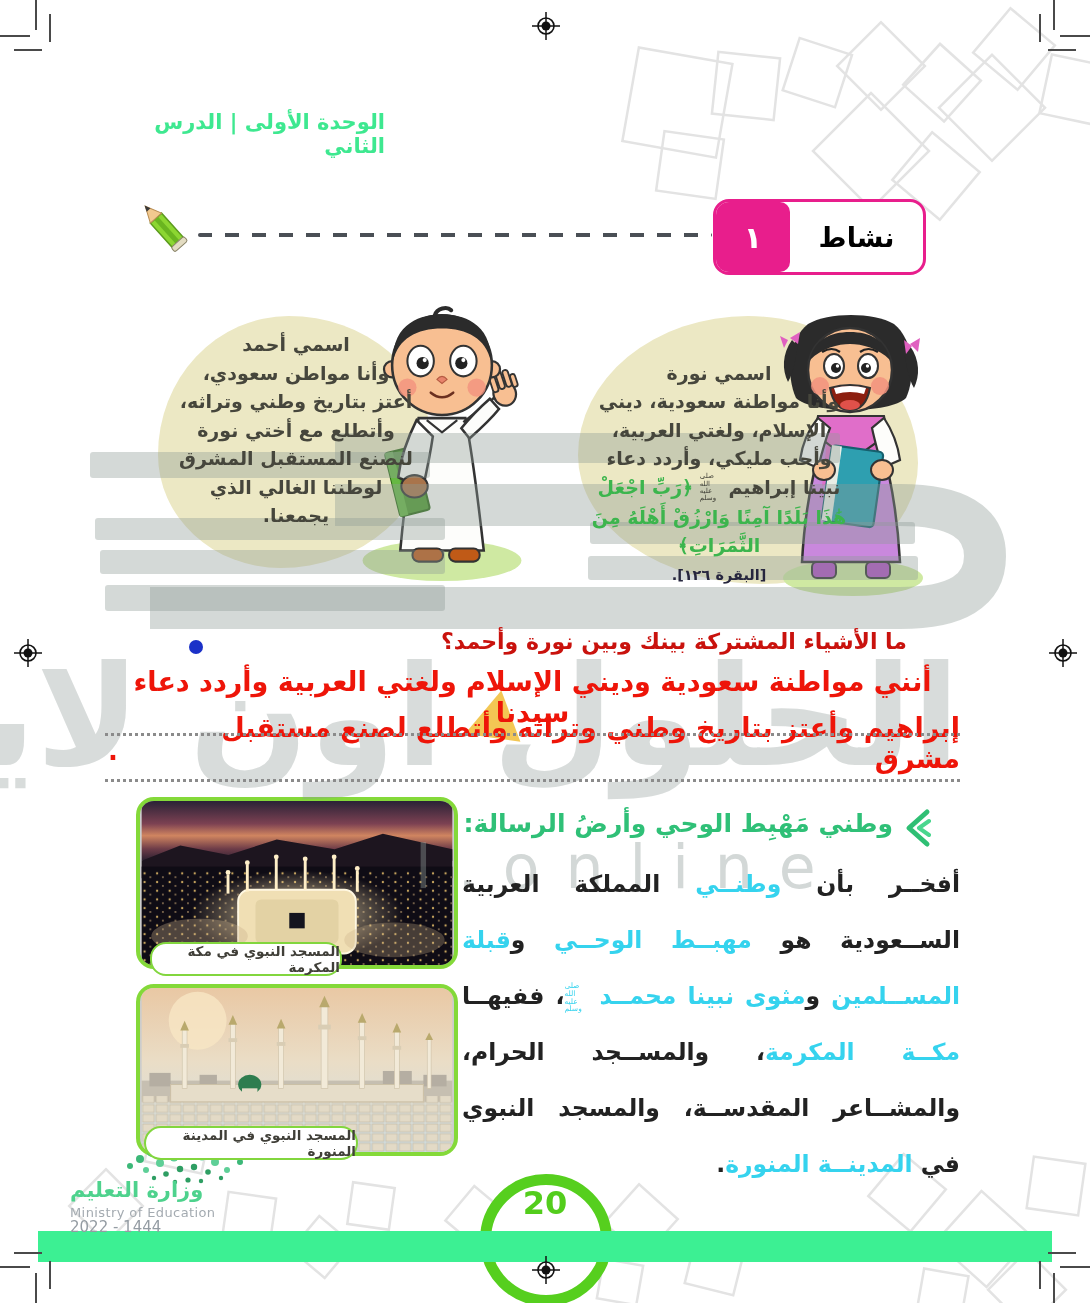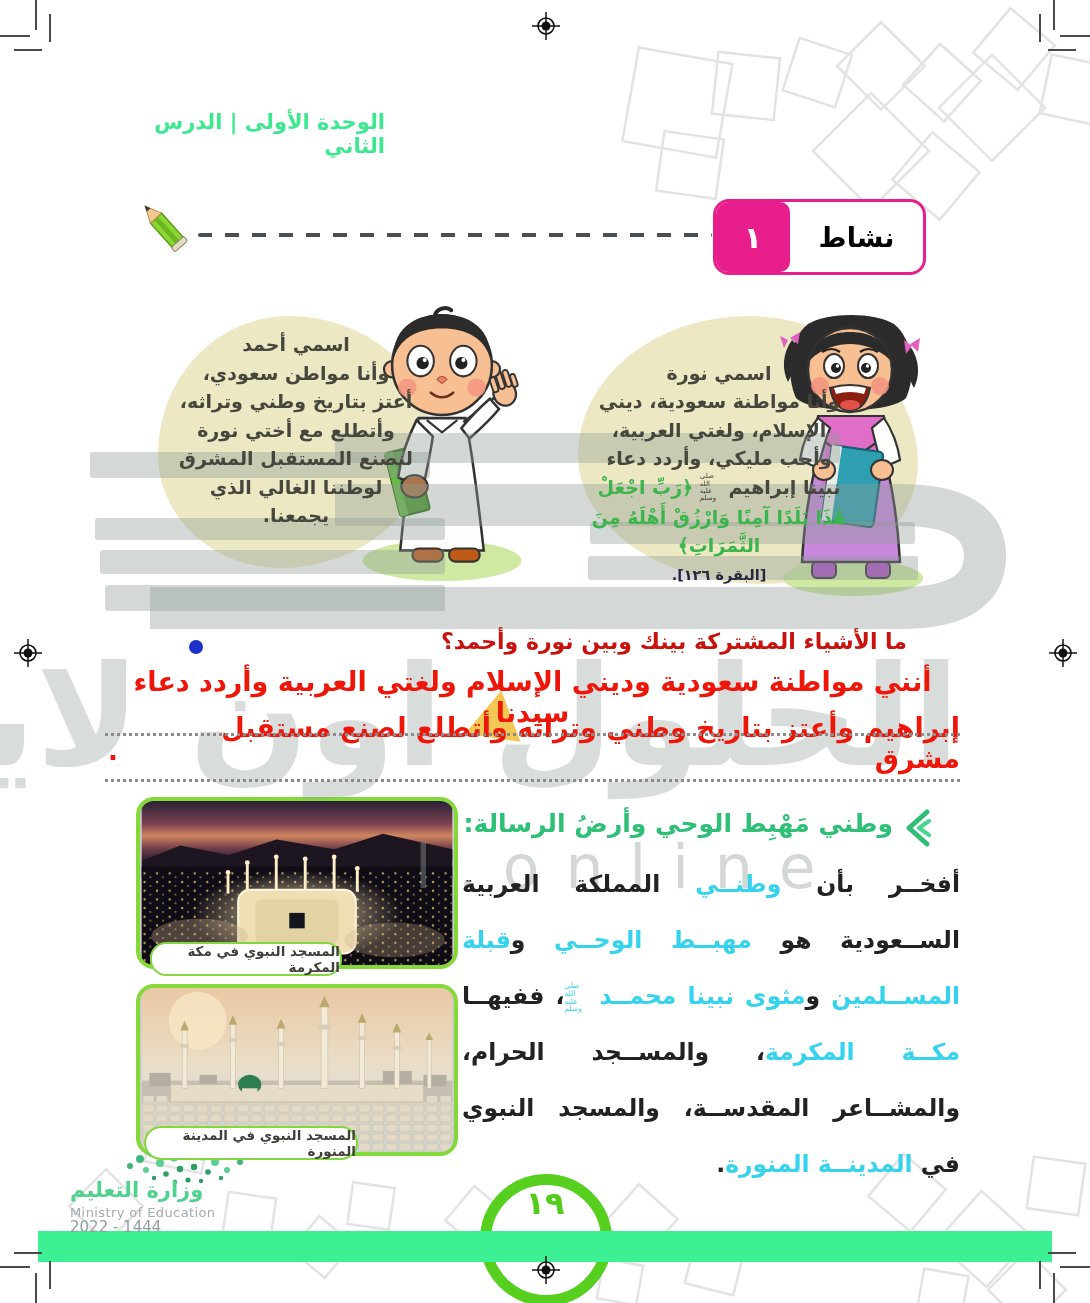--- a/index.html
+++ b/index.html
@@ -385,21 +385,21 @@
         <circle cx="36" cy="52" r="2.2"></circle>
         <circle cx="103" cy="52" r="2.2"></circle>
     </g>
   </svg>
   <div class="abs ministry-ar">وزارة التعليم</div>
   <div class="abs ministry-en">Ministry of Education</div>
   <div class="abs edition">2022 - 1444</div>
 
   <div class="abs page-circle"></div>
   <div class="abs greenbar"></div>
-  <div class="abs page-num">١٩</div>
+  <div class="abs page-num">20</div>
 
   <svg class="abs mark" style="left:532px;top:12px;" width="28" height="28" viewBox="0 0 28 28">
     <line x1="14" y1="0" x2="14" y2="28" stroke="#111" stroke-width="1.5"></line>
     <line x1="0" y1="14" x2="28" y2="14" stroke="#111" stroke-width="1.5"></line>
     <circle cx="14" cy="14" r="8" fill="none" stroke="#111" stroke-width="1.6"></circle>
     <circle cx="14" cy="14" r="4.5" fill="#111"></circle>
   </svg>
   <svg class="abs mark" style="left:14px;top:639px;" width="28" height="28" viewBox="0 0 28 28">
     <line x1="14" y1="0" x2="14" y2="28" stroke="#111" stroke-width="1.5"></line>
     <line x1="0" y1="14" x2="28" y2="14" stroke="#111" stroke-width="1.5"></line>

